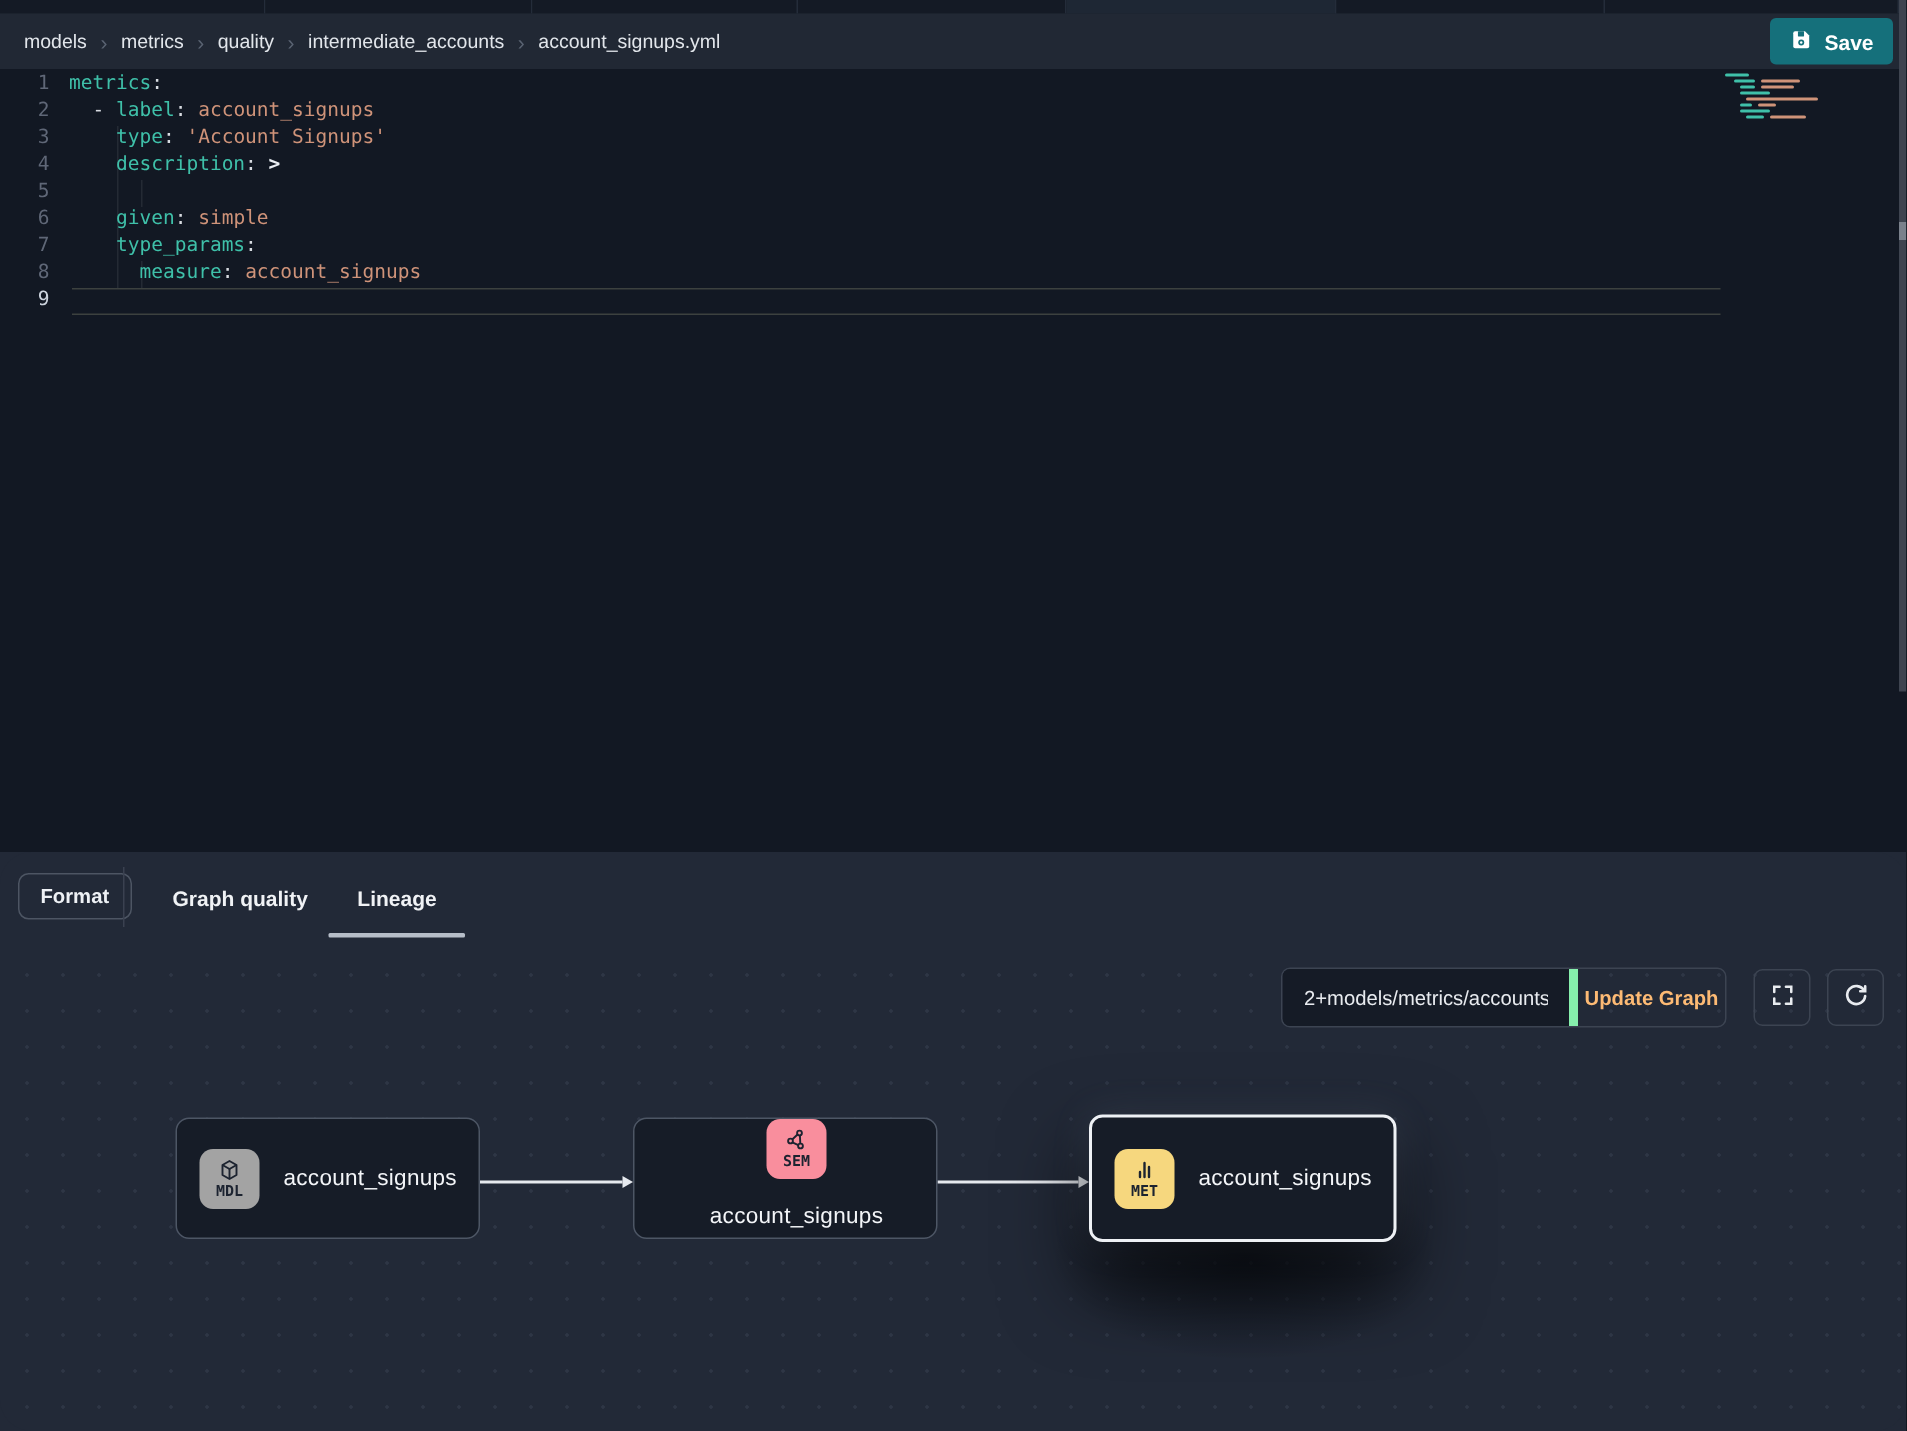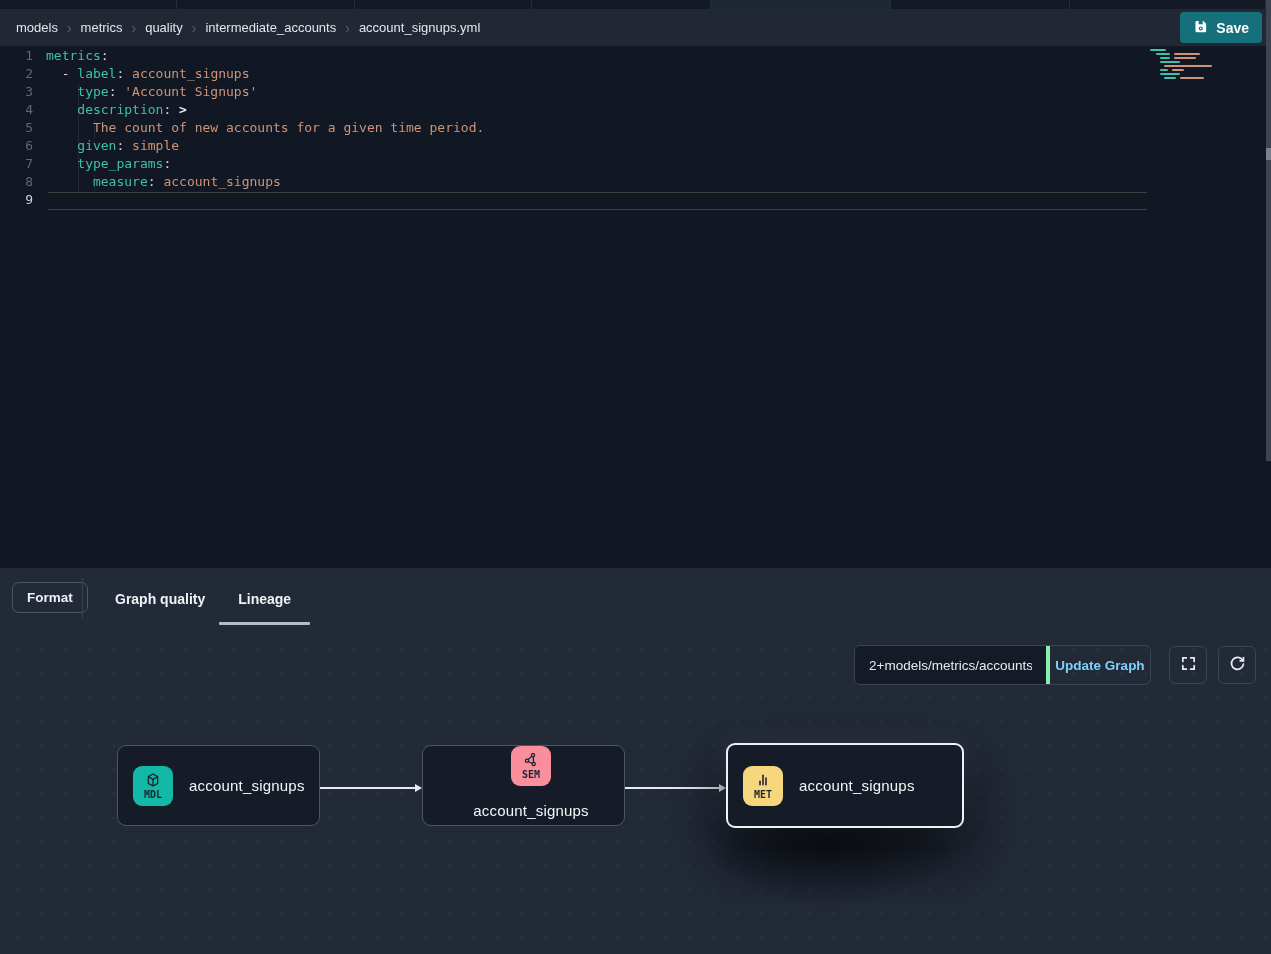--- a/index.html
+++ b/index.html
@@ -71,40 +71,40 @@
     background:#b6bdc8; border-radius:1px;
   }
   
   #controls { position:absolute; top:77px; right:15px; display:flex; align-items:flex-start; }
   #selgroup { display:flex; height:40px; border:1px solid #3c4452; border-radius:6px; overflow:hidden; }
   #selinput {
     width:191px; height:100%; background:#151b26; border:none; outline:none;
     color:#e8ebef; font:13.5px "Liberation Sans", sans-serif; padding:0 14px;
   }
   #updbtn {
-    width:104px; background:transparent; border:none; border-left:4px solid #86efac;
-    color:#7dd3fc; font:600 13.5px "Liberation Sans", sans-serif; cursor:pointer;text-align:center;
+    width:104px; background:transparent; border:none; border-left:6px solid #86efac;
+    color:#fdba74; font:600 13.5px "Liberation Sans", sans-serif; cursor:pointer;text-align:center;
   }
   .iconbtn {
     width:38px; height:38px; margin-top:1px; border:1px solid #3c4452; border-radius:6px;
     background:transparent; display:flex; align-items:center; justify-content:center; cursor:pointer;
   }
   #fsbtn { margin-left:18px; } #rfbtn { margin-left:11px; }
   
   #glow {
     position:absolute; left:690px; top:195px; width:280px; height:150px; pointer-events:none;
     background:radial-gradient(ellipse at center, rgba(4,7,12,0.6), transparent 65%);
   }
   .node {
     position:absolute; top:177px; width:203px; height:81px;
     background:#161c27; border:1px solid #4d5665; border-radius:9px;
     display:flex; align-items:center; padding-left:15px; gap:16px; cursor:pointer;
   }
   .node.selected {
-    top:175px; width:238px; height:85px; border:2px solid #eef1f5;
+    top:175px; width:205px; height:85px; border:2px solid #eef1f5;
     box-shadow:0 26px 50px 8px rgba(0,0,0,0.55), 0 0 26px rgba(170,190,230,0.14);
   }
   .badge {
     width:40px; height:40px; border-radius:9px; flex:none;
     display:flex; flex-direction:column; align-items:center; justify-content:center;
   }
   .bicon svg { display:block; }
   .btxt { font:600 10px "DejaVu Sans Mono", monospace; color:#1c2330; margin-top:1px; }
   .nlabel { font:500 15px "Liberation Sans", sans-serif; color:#f3f5f8; letter-spacing:0.2px; }
   .edge { position:absolute; top:219px; height:2px; background:#e6e9ee; }
@@ -169,21 +169,20 @@
         <div class="cline">
           <span class="lnum">3</span>
           <span class="ctext"><span class="tok-p">    </span><span class="tok-k">type</span><span class="tok-p">: </span><span class="tok-s">'Account Signups'</span></span>
         </div>
         <div class="cline">
           <span class="lnum">4</span>
           <span class="ctext"><span class="tok-p">    </span><span class="tok-k">description</span><span class="tok-p">: </span><span class="tok-b">&gt;</span></span>
         </div>
         <div class="cline">
           <span class="lnum">5</span>
-          <span class="ctext"><span class="tok-s">      The count of new accounts for a given time period.</span></span>
         </div>
         <div class="cline">
           <span class="lnum">6</span>
           <span class="ctext"><span class="tok-p">    </span><span class="tok-k">given</span><span class="tok-p">: </span><span class="tok-s">simple</span></span>
         </div>
         <div class="cline">
           <span class="lnum">7</span>
           <span class="ctext"><span class="tok-p">    </span><span class="tok-k">type_params</span><span class="tok-p">:</span></span>
         </div>
         <div class="cline">
@@ -244,21 +243,21 @@
           </svg>
         </span>
       </button>
     </div>
 
     <div id="glow"></div>
     <div class="edge" style="left:320px; width:95px;"></div>
     <div class="edge" style="left:625px; width:94px;"></div>
     <div id="nodes">
         <div class="node" style="left: 117px;">
-          <div class="badge" style="background:#14b8a6">
+          <div class="badge" style="background:#a3a3a3">
             <span class="bicon">
               <svg width="16" height="16" viewBox="0 0 24 24" fill="none" stroke="#1c2330" stroke-width="1.9" stroke-linejoin="round">
                 <path d="M12 3l7 4v10l-7 4-7-4V7z"></path>
                 <path d="M5 7l7 4 7-4"></path>
                 <path d="M12 11v10"></path>
               </svg>
             </span>
             <span class="btxt">MDL</span>
           </div>
           <span class="nlabel">account_signups</span>

